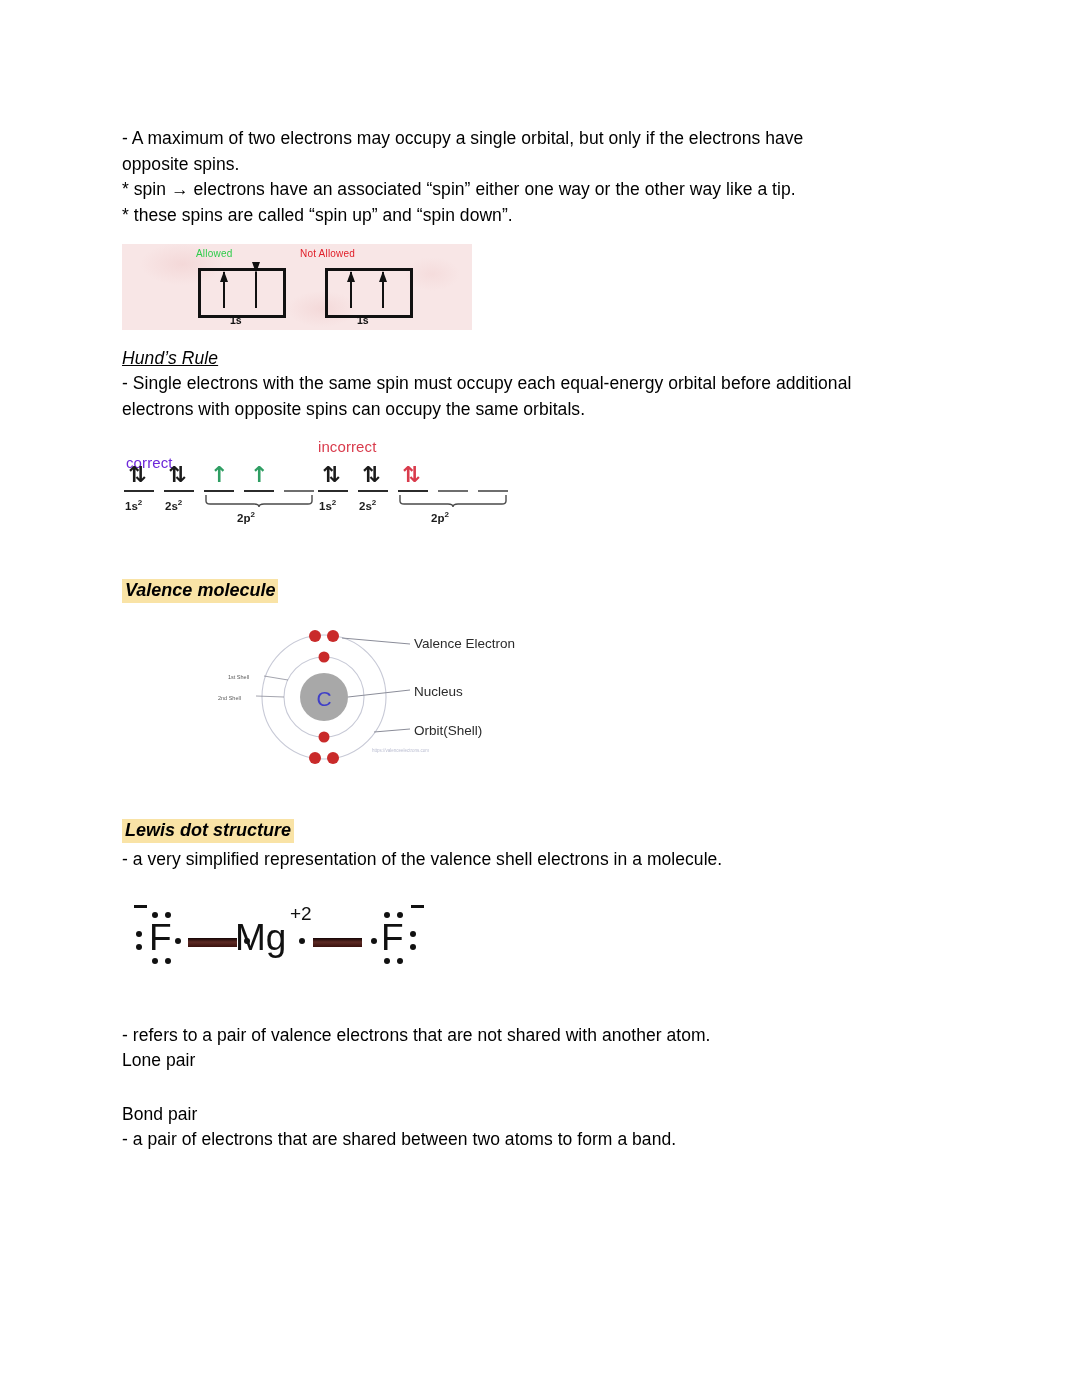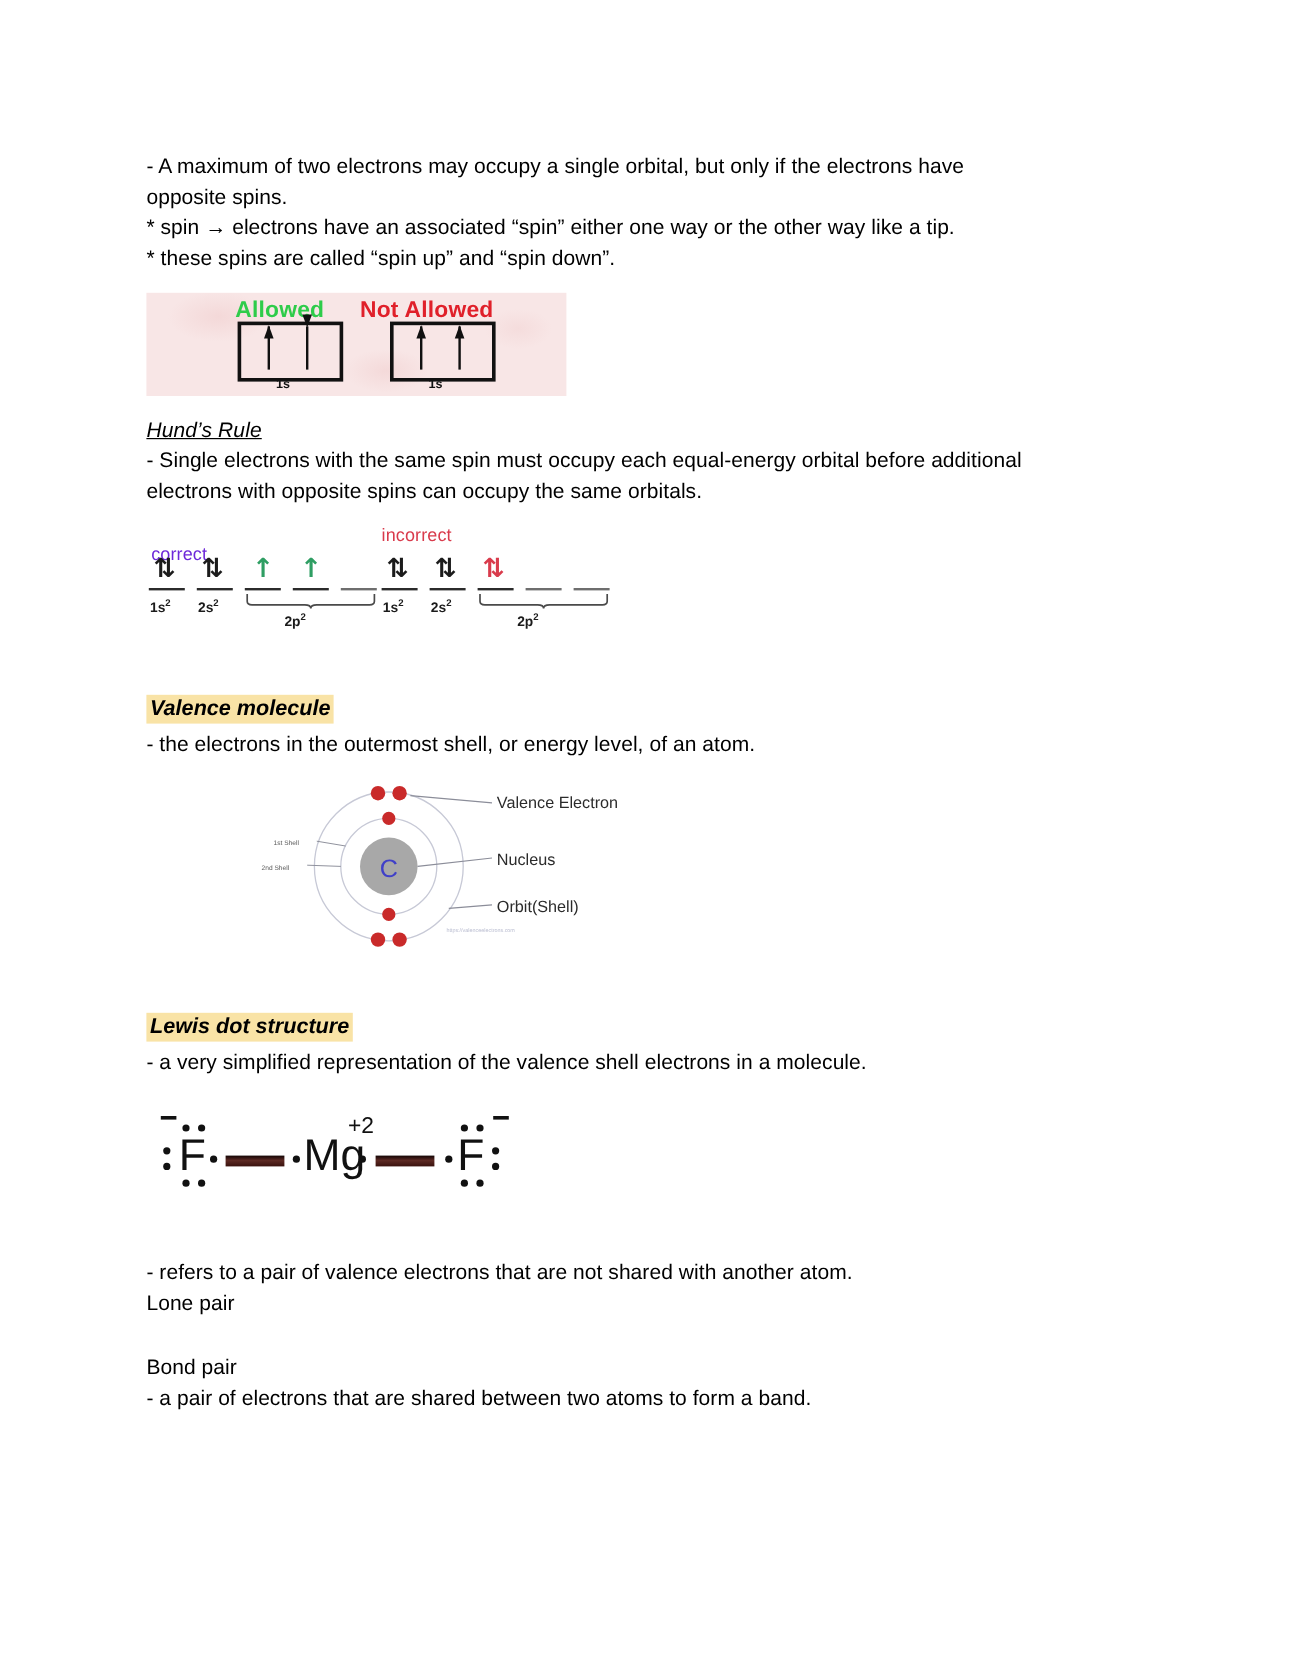--- a/index.html
+++ b/index.html
@@ -76,22 +76,22 @@
     content: "";
     position: absolute;
     left: 0; top: 0; right: 0; bottom: 0;
     background:
       radial-gradient(ellipse 60px 30px at 60px 20px, rgba(243,214,214,0.85), rgba(248,230,230,0) 70%),
       radial-gradient(ellipse 50px 26px at 200px 65px, rgba(243,214,214,0.8), rgba(248,230,230,0) 70%),
       radial-gradient(ellipse 40px 24px at 310px 30px, rgba(244,218,218,0.8), rgba(248,230,230,0) 70%);
   }
   .pauli-label {
     position: absolute;
-    font-size: 19px;
-    font-weight: bold;
+    font-size: 10px;
+    font-weight: normal;
     letter-spacing: 0.2px;
   }
   .pauli-label.allowed { left: 74px; top: 4px; color: #2ecc4a; }
   .pauli-label.notallowed { left: 178px; top: 4px; color: #e0202a; }
   .pauli-box {
     position: absolute;
     border: 3px solid #111;
     background: transparent;
   }
   .pauli-box.b1 { left: 76px; top: 24px; width: 82px; height: 44px; }
@@ -330,21 +330,20 @@
       </div>
     </div>
 
     <div class="spacer-44"></div>
 
     <div>
       <p class="heading-plain">
         <span class="hl-heading">Valence molecule</span>
       </p>
       <div style="height:4px"></div>
-      <p class="body-line">- the electrons in the outermost shell, or energy level, of an atom.</p>
 
       <div class="spacer-16"></div>
 
       <div class="atom-fig">
         <svg width="330" height="150" viewBox="0 0 330 150">
 
           <circle cx="110" cy="73" r="62" fill="none" stroke="#c7c9d6" stroke-width="1.1"></circle>
 
           <circle cx="110" cy="73" r="40" fill="none" stroke="#c7c9d6" stroke-width="1.1"></circle>
 
@@ -394,21 +393,21 @@
         <span class="lewis-dot" style="left:37px; top:17px;"></span>
         <span class="lewis-dot" style="left:8px; top:36px;"></span>
         <span class="lewis-dot" style="left:8px; top:49px;"></span>
         <span class="lewis-dot" style="left:47px; top:43px;"></span>
         <span class="lewis-dot" style="left:24px; top:63px;"></span>
         <span class="lewis-dot" style="left:37px; top:63px;"></span>
 
         <span class="lewis-bond" style="left:60px; top:43px; width:49px;"></span>
 
         <span class="lewis-dot" style="left:116px; top:43px;"></span>
-        <span class="lewis-atom" style="left:125px; top:24px;text-align:right;">Mg</span>
+        <span class="lewis-atom" style="left:107px; top:24px;text-align:right;">Mg</span>
         <span class="lewis-charge" style="left:162px; top:8px;">+2</span>
         <span class="lewis-dot" style="left:171px; top:43px;"></span>
 
         <span class="lewis-bond" style="left:185px; top:43px; width:49px;"></span>
 
         <span class="lewis-dot" style="left:243px; top:43px;"></span>
         <span class="lewis-atom" style="left:253px; top:24px;">F</span>
         <span class="lewis-dot" style="left:256px; top:17px;"></span>
         <span class="lewis-dot" style="left:269px; top:17px;"></span>
         <span class="lewis-minus" style="left:283px; top:10px;"></span>

